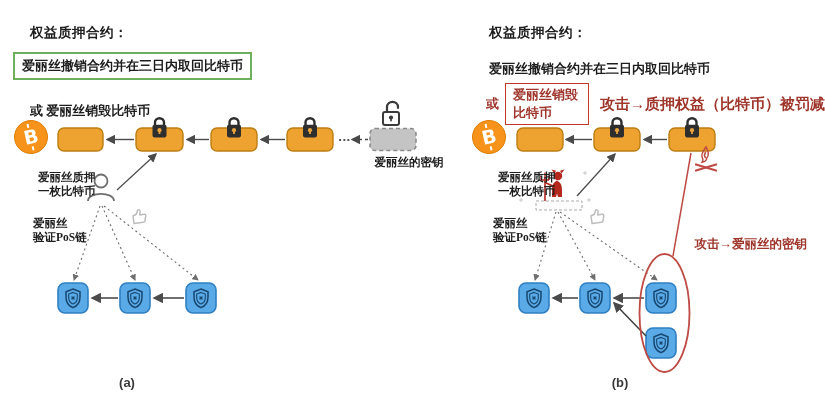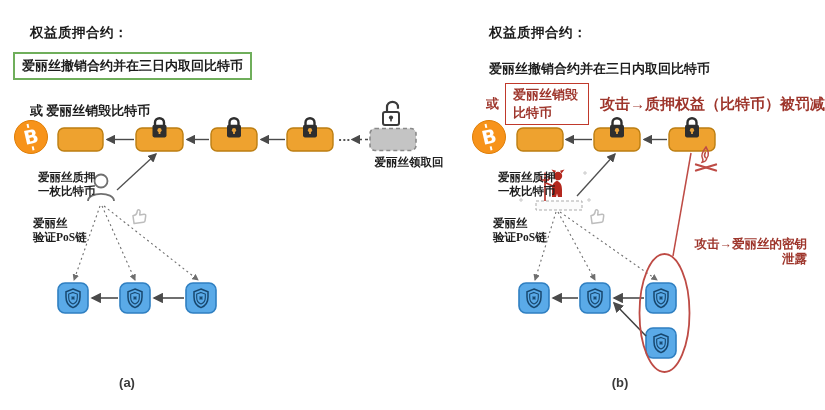--- a/index.html
+++ b/index.html
@@ -231,21 +231,21 @@
     <div>爱丽丝质押</div>
     <div>一枚比特币</div>
   </div>
 
   <div class="txt lbl" style="left:21px;top:217px;">
     <div>爱丽丝</div>
     <div>验证PoS链</div>
   </div>
 
   <div class="txt lbl center" style="left:323px;top:156px;width:148px;">
-    <div>爱丽丝领取回</div>
+    <div>爱丽丝的密钥</div>
   </div>
 
   <div class="txt caption center" style="left:100px;top:375px;width:30px;">(a)</div>
 
   <div class="txt title" style="left:477px;top:24px;">权益质押合约：</div>
 
   <div class="txt body13" style="left:477px;top:60px;">爱丽丝撤销合约并在三日内取回比特币</div>
 
   <div class="orline" style="position:absolute;left:474px;top:83px;">
     <span class="txt body13 redtxt" style="position:static;">或</span>
@@ -258,18 +258,17 @@
     <div>一枚比特币</div>
   </div>
 
   <div class="txt lbl" style="left:481px;top:217px;">
     <div>爱丽丝</div>
     <div>验证PoS链</div>
   </div>
 
   <div class="txt lbl center redtxt" style="left:645px;top:237px;width:150px;font-size:12.5px;line-height:15px;text-align:right;">
     <div>攻击→爱丽丝的密钥</div>
-    <div>泄露</div>
   </div>
 
   <div class="txt caption center" style="left:591px;top:375px;width:34px;">(b)</div>
 
 </div>
 
 </body></html>

